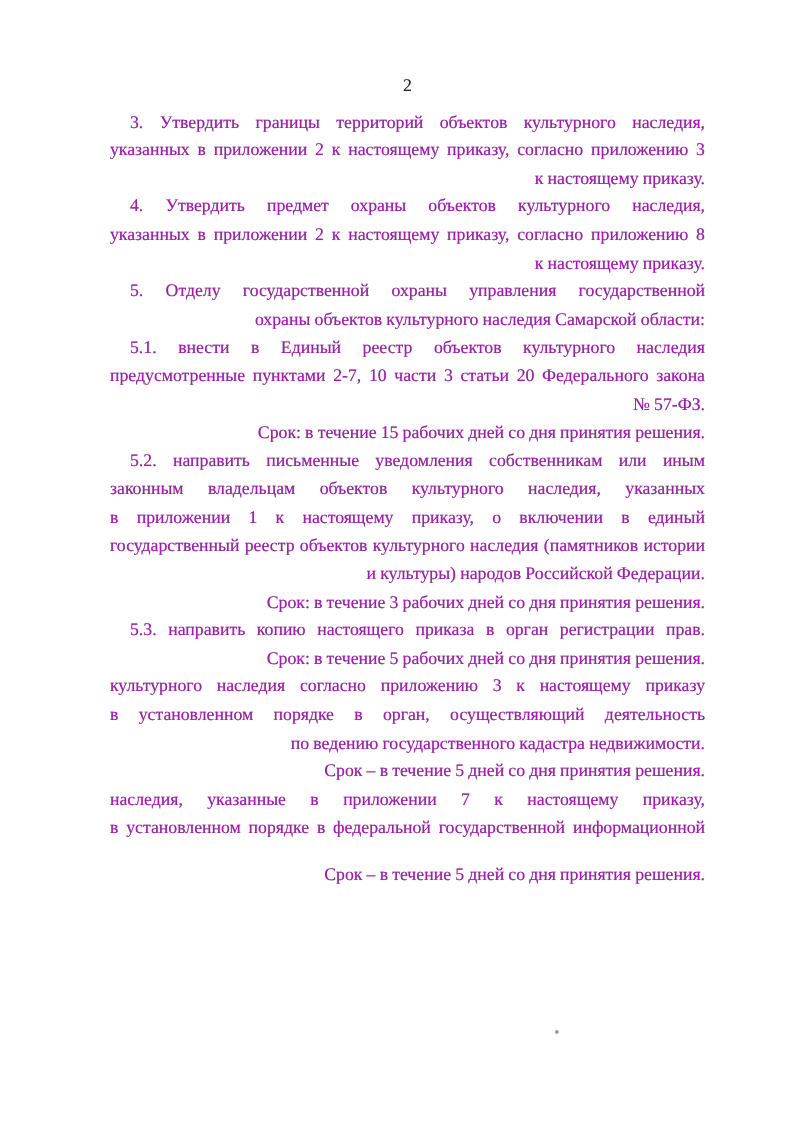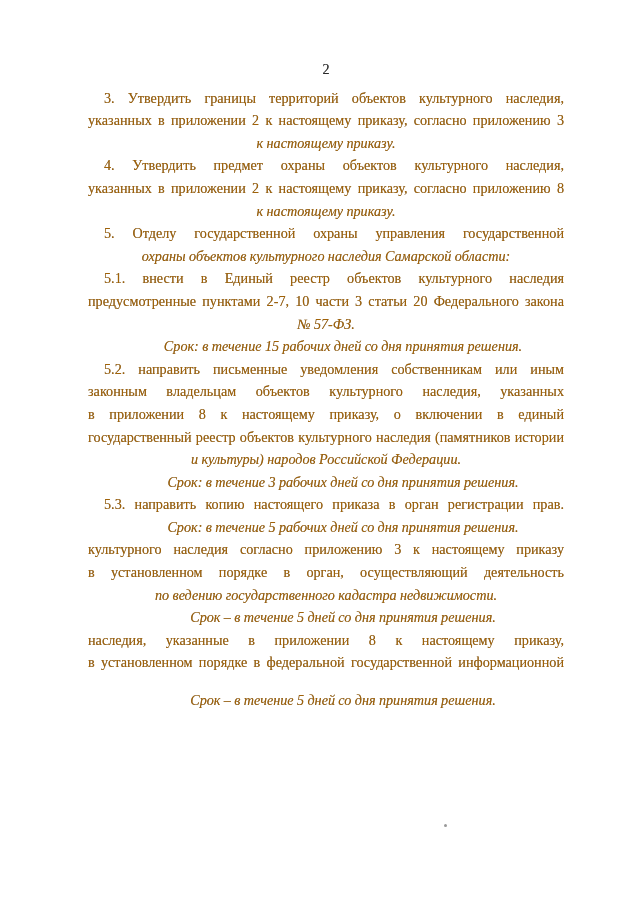--- a/index.html
+++ b/index.html
@@ -15,25 +15,25 @@
   .col{
     position:absolute;left:88px;top:58px;width:476px;
   }
   .pgnum{
     text-align:center;font-size:14.2px;line-height:22.6px;
     margin-bottom:6px;color:#2a2a2a;
     text-shadow:0 0 0.6px rgba(30,30,30,0.5);
   }
   .ln{
     font-size:14.2px;line-height:22.6px;height:22.6px;
-    white-space:normal;color:#a16207;word-spacing:-0.2px;
+    white-space:normal;color:#a21caf;word-spacing:-0.2px;
     text-shadow:0 0 0.6px rgba(30,30,30,0.5);
   }
   .j{text-align:justify;text-align-last:justify;}
-  .left{text-align:center;font-style:italic;}
+  .left{text-align:right;}
   .ind{text-indent:16px;}
   .srk{text-indent:34px;}
   .gap{display:block;margin-top:15px;}
   section{display:block;margin:0;padding:0;}
   .speck{
     position:absolute;left:444px;top:824px;width:3px;height:3px;
     background:#999999;border-radius:50%;
   }
 </style>
 </head>
@@ -60,21 +60,21 @@
         <div class="ln ind j">5.1. внести в Единый реестр объектов культурного наследия</div>
         <div class="ln j">предусмотренные пунктами 2-7, 10 части 3 статьи 20 Федерального закона</div>
         <div class="ln left">№ 57-ФЗ.</div>
       </section>
     <section>
         <div class="ln srk left">Срок: в течение 15 рабочих дней со дня принятия решения.</div>
       </section>
     <section>
         <div class="ln ind j">5.2. направить письменные уведомления собственникам или иным</div>
         <div class="ln j">законным владельцам объектов культурного наследия, указанных</div>
-        <div class="ln j">в приложении 8 к настоящему приказу, о включении в единый</div>
+        <div class="ln j">в приложении 1 к настоящему приказу, о включении в единый</div>
         <div class="ln j">государственный реестр объектов культурного наследия (памятников истории</div>
         <div class="ln left">и культуры) народов Российской Федерации.</div>
       </section>
     <section>
         <div class="ln srk left">Срок: в течение 3 рабочих дней со дня принятия решения.</div>
       </section>
     <section>
         <div class="ln ind j">5.3. направить копию настоящего приказа в орган регистрации прав.</div>
       </section>
     <section>
@@ -82,21 +82,21 @@
       </section>
     <section>
         <div class="ln j">культурного наследия согласно приложению 3 к настоящему приказу</div>
         <div class="ln j">в установленном порядке в орган, осуществляющий деятельность</div>
         <div class="ln left">по ведению государственного кадастра недвижимости.</div>
       </section>
     <section>
         <div class="ln srk left">Срок – в течение 5 дней со дня принятия решения.</div>
       </section>
     <section>
-        <div class="ln j">наследия, указанные в приложении 8 к настоящему приказу,</div>
+        <div class="ln j">наследия, указанные в приложении 7 к настоящему приказу,</div>
         <div class="ln j">в установленном порядке в федеральной государственной информационной</div>
       </section>
     <section class="gap">
         <div class="ln srk left">Срок – в течение 5 дней со дня принятия решения.</div>
       </section>
   </div>
   <div class="speck"></div>
 </div>
 
 </body></html>

